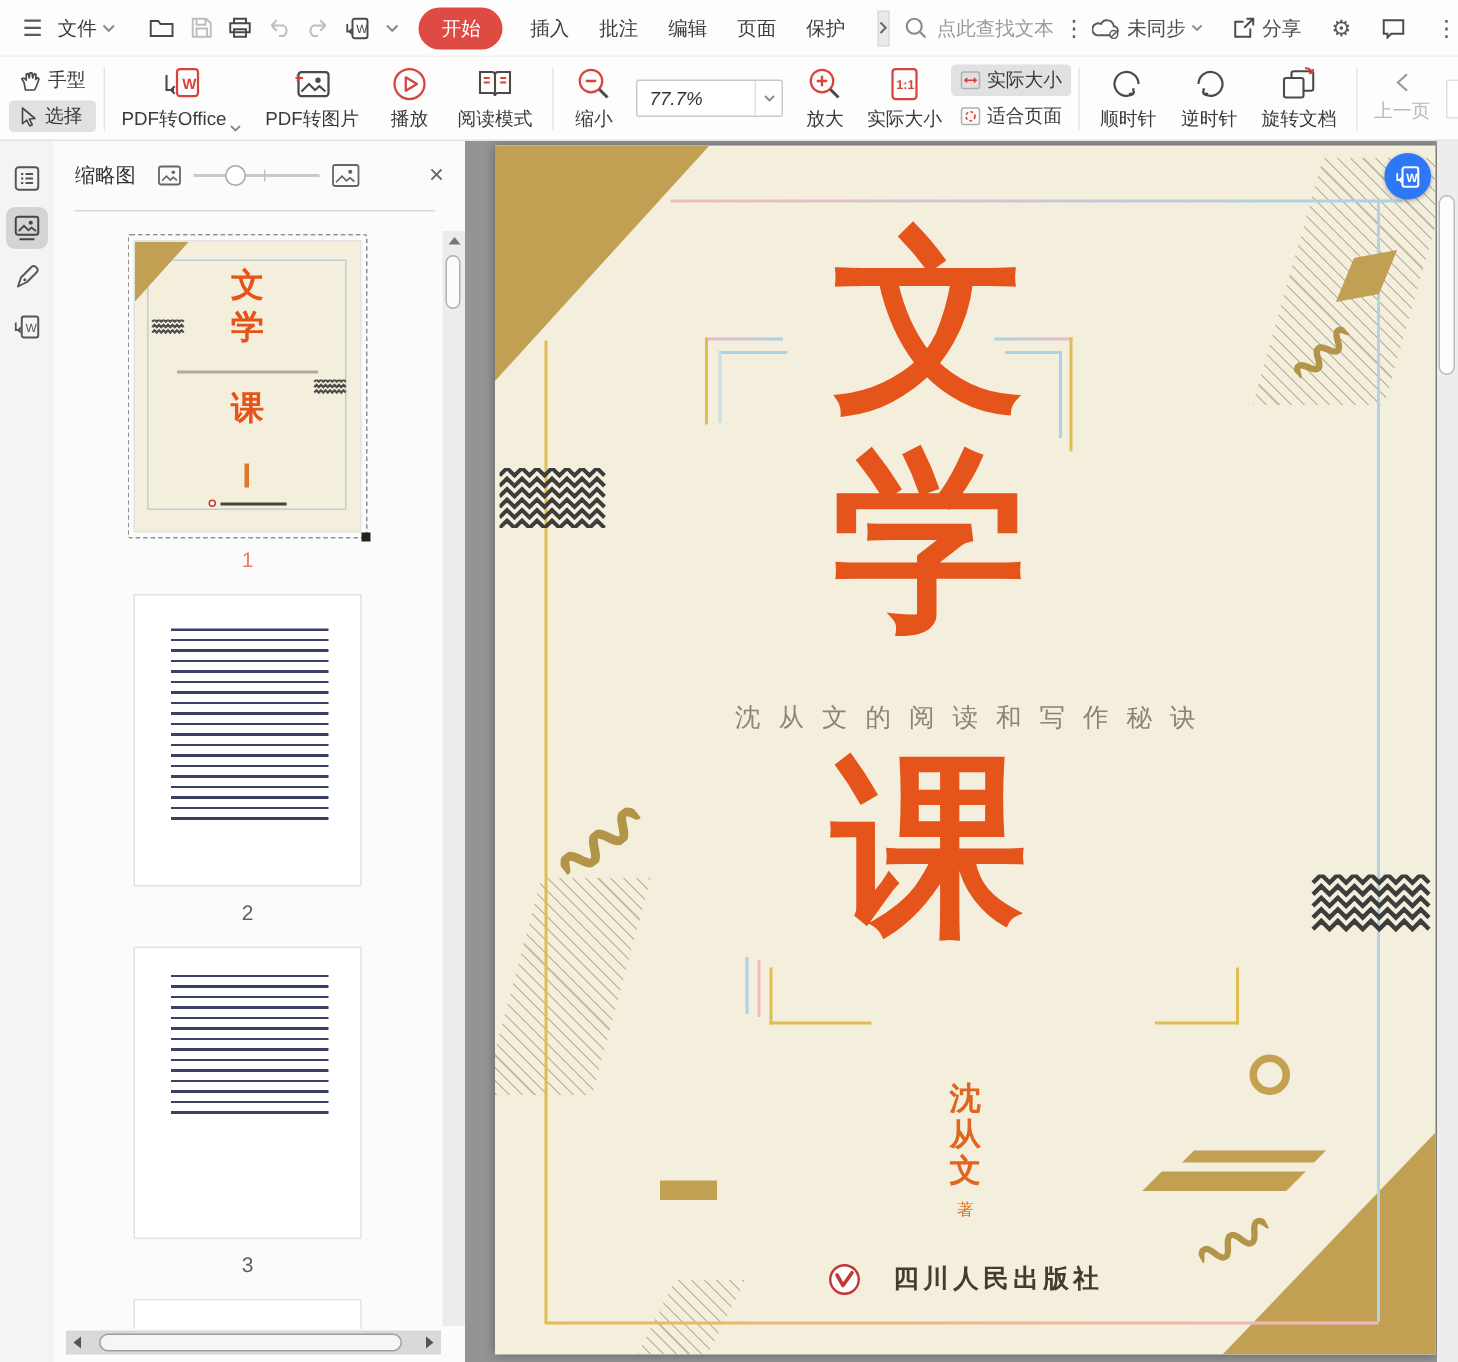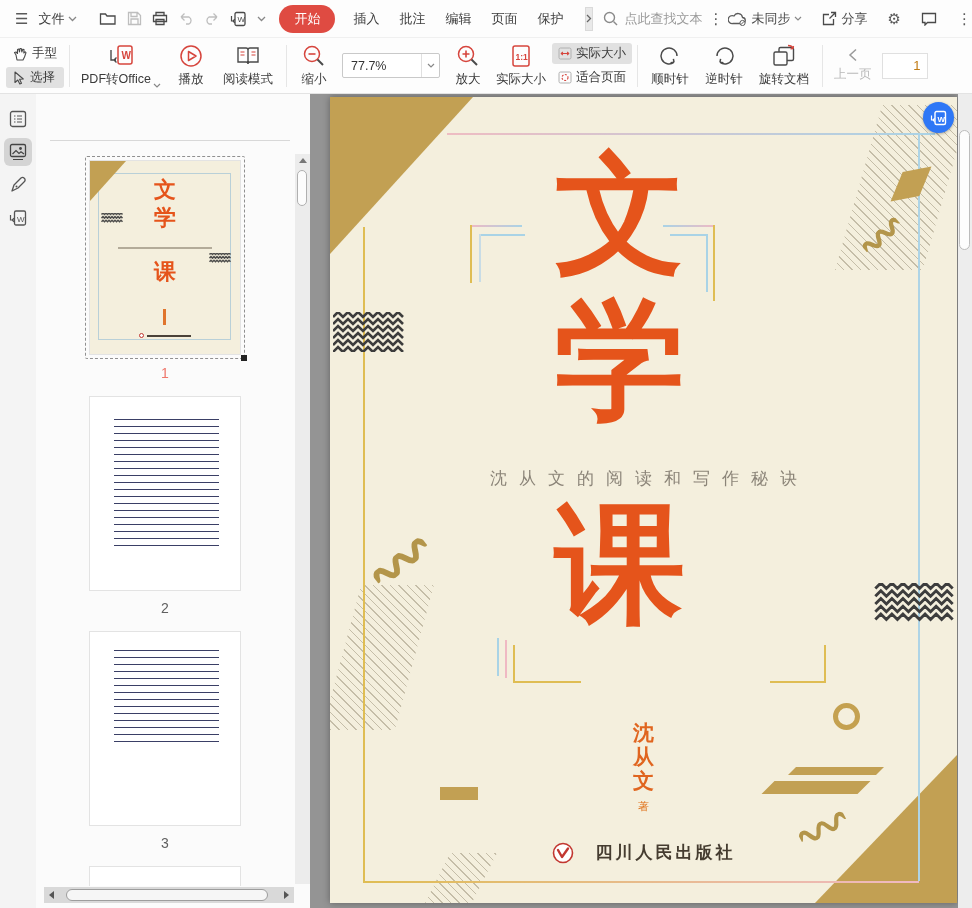--- a/index.html
+++ b/index.html
@@ -28,21 +28,21 @@
   .tsep { width:1px; height:42px; background:#e6e6e6; margin:0 5px; flex:none; }
   .tcol { display:flex; flex-direction:column; gap:3px; flex:none; }
   .trow { display:flex; align-items:center; gap:5px; padding:2px 7px; border-radius:3px;
     font-size:12.5px; color:#3a3a3a; }
   .trow.active { background:#e1e1e1; }
   .tbig { flex:none; display:flex; flex-direction:column; align-items:center; justify-content:center;
     gap:3px; padding:3px 5px; font-size:12.5px; color:#3a3a3a; border-radius:3px; }
   .tbig .lbl { display:flex; align-items:flex-end; gap:2px; }
   .combo { flex:none; width:98px; height:25px; background:#fff; border:1px solid #c9c9c9; border-radius:2px;
     display:flex; align-items:center; font-size:12.5px; color:#333; margin:0 6px; }
-  .combo .val { flex:1; padding-left:8px; }
+  .combo .val { flex:1; padding-left:8px;font-style:italic; }
   .combo .arr { width:18px; height:100%; border-left:1px solid #e0e0e0; display:flex; align-items:center; justify-content:center; }
   .fitrow { display:flex; align-items:center; gap:4px; padding:2px 6px; font-size:12.5px; color:#3a3a3a; border-radius:3px; }
   .fitrow.active { background:#e1e1e1; }
   .prevcol { flex:none; display:flex; flex-direction:column; align-items:center; gap:4px;
     font-size:12.5px; color:#b9b9b9; padding:0 6px; }
   .pageinput { flex:none; width:46px; height:26px; background:#fff; border:1px solid #e0e0e0;
     font-size:13px; color:#c07a13; text-align:right; padding:4px 6px; margin-left:4px; }
 
   
   .main { display:flex; height:814px; }
@@ -274,20 +274,29 @@
       <text x="13.5" y="15" font-size="10" fill="#d6453d" font-weight="bold">W</text>
       <path d="M3 6 v10 h5 M6 16 l2.5 -2.5 M6 16 l2.5 2.5" stroke="#4a4a4a" fill="none" stroke-width="1.4"></path>
     </svg>
     <span class="lbl">
         <span>PDF转Office</span>
       <svg width="8" height="5">
           <path d="M1 1 L4 4 L7 1" stroke="#888" fill="none" stroke-width="1.2"></path>
         </svg>
     </span>
   </div>
+  <div class="tbig" style="width:82px">
+    <svg width="26" height="24">
+      <rect x="4" y="4" width="20" height="16" rx="2" stroke="#4a4a4a" fill="none" stroke-width="1.5"></rect>
+      <circle cx="17" cy="9.5" r="1.8" fill="#4a4a4a"></circle>
+      <path d="M6 17 l5 -5 l4 4 l3 -2.5 l4 3.5" stroke="#4a4a4a" fill="none" stroke-width="1.4"></path>
+      <path d="M2 8 h5 M5 8 l-2 -2 M5 8 l-2 2" stroke="#d6453d" fill="none" stroke-width="1.4"></path>
+    </svg>
+    <span class="lbl">PDF转图片</span>
+  </div>
   <div class="tbig" style="width:48px">
     <svg width="24" height="24">
       <circle cx="12" cy="12" r="10" stroke="#d6453d" fill="none" stroke-width="1.5"></circle>
       <path d="M9.5 7.5 L17 12 L9.5 16.5 z" stroke="#d6453d" fill="none" stroke-width="1.5" stroke-linejoin="round"></path>
     </svg>
     <span class="lbl">播放</span>
   </div>
   <div class="tbig" style="width:66px">
     <svg width="26" height="24">
       <path d="M3 4 h8 a2 2 0 0 1 2 2 v14 a2 2 0 0 0 -2 -2 h-8 z M23 4 h-8 a2 2 0 0 0 -2 2 v14 a2 2 0 0 1 2 -2 h8 z" stroke="#4a4a4a" fill="none" stroke-width="1.4"></path>
@@ -401,20 +410,39 @@
     <div class="railbtn">
       <svg width="18" height="18">
         <rect x="5.5" y="2" width="11" height="14" rx="1.5" stroke="#555" fill="none" stroke-width="1.3"></rect>
         <text x="8" y="12.5" font-size="8" fill="#555">W</text>
         <path d="M1.5 6 v5 h3.2 M3.2 11 l1.8 -1.8 M3.2 11 l1.8 1.8" stroke="#555" fill="none" stroke-width="1.2"></path>
       </svg>
     </div>
   </div>
 
   <div class="sidebar">
+    <div class="sb-head">
+      <span>缩略图</span>
+      <svg width="16" height="14" style="margin-left:6px">
+        <rect x="1" y="1" width="14" height="12" rx="1.5" stroke="#666" fill="none" stroke-width="1.2"></rect>
+        <circle cx="10.5" cy="4.8" r="1.2" fill="#666"></circle>
+        <path d="M3 10.5 l3 -3 l2.5 2.5 l2 -1.8 l2.5 2" stroke="#666" fill="none" stroke-width="1.1"></path>
+      </svg>
+      <span class="slider">
+        <span class="track"></span>
+          <span class="tick"></span>
+          <span class="knob"></span>
+      </span>
+      <svg width="19" height="16">
+        <rect x="1" y="1" width="17" height="14" rx="1.5" stroke="#666" fill="none" stroke-width="1.2"></rect>
+        <circle cx="12.5" cy="5.5" r="1.4" fill="#666"></circle>
+        <path d="M3 12.5 l4 -4 l3 3 l2.3 -2 l3 2.5" stroke="#666" fill="none" stroke-width="1.1"></path>
+      </svg>
+      <span class="sb-close">×</span>
+    </div>
     <div class="sb-divider"></div>
 
     <div class="thumbs">
 
       <div class="thumbwrap sel">
         <div class="thumb mini">
           <div class="mframe"></div>
           <div class="tri-tl"></div>
           <span class="mt" style="top:18px">文</span>
           <span class="mt" style="top:46px">学</span>

